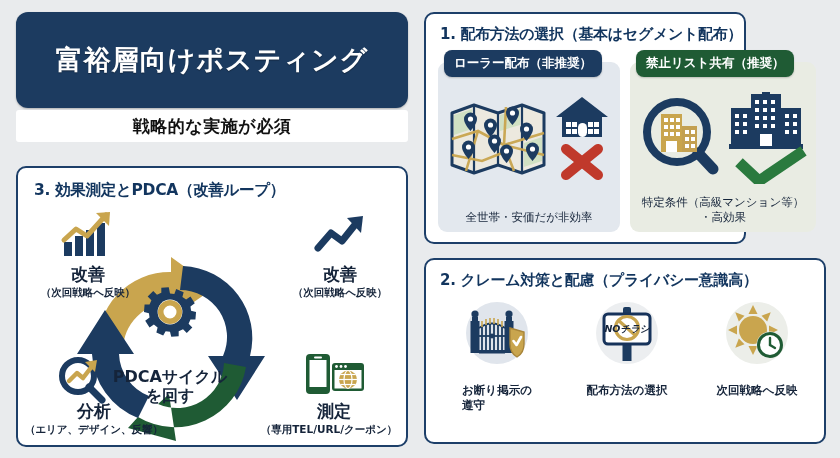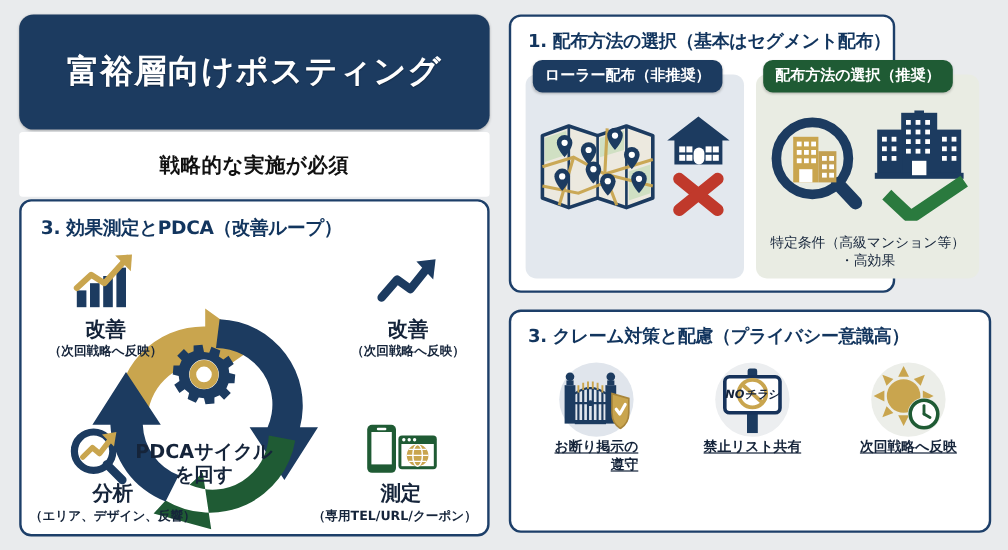--- a/index.html
+++ b/index.html
@@ -35,21 +35,21 @@
     display:flex;flex-direction:column;align-items:center;justify-content:center;
     box-shadow:0 1px 2px rgba(0,0,0,.25);
   }
   #title-card .l1,#title-card .l2{
     color:#fff;font-weight:bold;letter-spacing:1px;line-height:1.18;
     text-shadow:0 1px 1px rgba(0,0,0,.35);
   }
   #title-card .l1{font-size:27px;}
   #title-card .l2{font-size:27px;}
   #subtitle-bar{
-    position:absolute;left:16px;top:110px;width:392px;height:54px;
+    position:absolute;left:16px;top:110px;width:392px;height:32px;
     background:#fff;border-radius:3px;
     display:flex;align-items:center;justify-content:center;
   }
   #subtitle-bar span{font-size:17px;font-weight:bold;color:#111;letter-spacing:.5px;}
 
   
   #sec3{left:16px;top:166px;width:392px;height:281px;}
   #sec3 .panel-title{position:absolute;left:16px;top:12px;}
   #pdca-stage{position:absolute;left:0;top:36px;width:388px;height:238px;}
 
@@ -79,22 +79,22 @@
   
   #sec2{left:424px;top:258px;width:402px;height:186px;}
   #sec2 .panel-title{position:absolute;left:14px;top:11px;font-size:15px;}
   #care-row{position:absolute;left:6px;top:42px;width:390px;display:flex;}
   .care-item{flex:1;display:flex;flex-direction:column;align-items:center;}
   .care-circle{
     width:62px;height:62px;border-radius:50%;
     display:flex;align-items:center;justify-content:center;font-style:italic;
   }
   .care-label{
-    margin-top:1px;font-size:11.5px;font-weight:bold;color:#15243a;
-    text-align:right;line-height:1.3;white-space:pre-line;text-decoration:underline;
+    margin-top:19px;font-size:11.5px;font-weight:bold;color:#15243a;
+    text-align:left;line-height:1.3;white-space:pre-line;
   }
 </style>
 </head>
 <body>
 
 <div class="stage">
 
   <div id="title-card">
     <div class="l1">富裕層向けポスティング</div>
   </div>
@@ -267,24 +267,25 @@
               <rect x="40" y="34" width="5" height="5"></rect>
             </g>
           </g>
           <g stroke="#c0392b" stroke-width="10" stroke-linecap="round">
             <line x1="12" y1="54" x2="44" y2="80"></line>
             <line x1="44" y1="54" x2="12" y2="80"></line>
           </g>
         </svg>
       </div>
 
+      <div class="subcaption">全世帯・安価だが非効率</div>
     </div>
 
     <div class="subcard" id="segment-card">
-      <div class="badge" id="segment-badge">配布方法の選択（推奨）</div>
+      <div class="badge" id="segment-badge">禁止リスト共有（推奨）</div>
 
       <div class="iconrow">
         <svg width="82" height="84" viewBox="0 0 82 84">
           <circle cx="38" cy="36" r="30" fill="none" stroke="#1c3b60" stroke-width="8"></circle>
           <line x1="59" y1="57" x2="74" y2="73" stroke="#1c3b60" stroke-width="11" stroke-linecap="round"></line>
           <g>
             <rect x="22" y="18" width="21" height="38" fill="#c9a54e"></rect>
             <rect x="43" y="30" width="15" height="26" fill="#c3a051"></rect>
             <g fill="#ffffff">
               <rect x="25" y="22" width="4" height="4"></rect>
@@ -344,21 +345,21 @@
           </g>
           <path d="M16,74 L32,89 L72,62" stroke="#2a7a3e" stroke-width="11" fill="none" stroke-linecap="square" stroke-linejoin="miter"></path>
         </svg>
       </div>
 
       <div class="subcaption">特定条件（高級マンション等）<br>・高効果</div>
     </div>
   </div>
 
   <div class="panel" id="sec2">
-    <div class="panel-title">3. クレーム対策と配慮（プライバシー意識高）</div>
+    <div class="panel-title">2. クレーム対策と配慮（プライバシー意識高）</div>
 
     <div id="care-row">
 
       <div class="care-item">
         <div class="care-circle" style="background:#e0e5ec">
           <svg width="58" height="50" viewBox="0 0 58 50">
             <g fill="#1c3b60">
               <circle cx="7" cy="6" r="3.6"></circle>
                 <rect x="4" y="9" width="6" height="4"></rect>
               <rect x="2.5" y="13" width="9" height="32"></rect>
@@ -397,21 +398,21 @@
         <div class="care-circle" style="background:#eceef0">
           <svg width="56" height="56" viewBox="0 0 56 56">
             <rect x="24" y="2" width="8" height="8" rx="2" fill="#1c3b60"></rect>
             <rect x="23.5" y="36" width="9" height="20" fill="#1c3b60"></rect>
             <rect x="5" y="9" width="46" height="30" rx="4" fill="#ffffff" stroke="#16325a" stroke-width="3"></rect>
             <circle cx="28" cy="23" r="11.5" fill="none" stroke="#c9a54e" stroke-width="3.2"></circle>
             <line x1="19" y1="15" x2="37" y2="31" stroke="#c9a54e" stroke-width="3.2"></line>
             <text x="28" y="27" text-anchor="middle" font-family="DejaVu Sans, Liberation Sans, sans-serif" font-size="9.5" font-weight="bold" fill="#14233a">NOチラシ</text>
           </svg>
         </div>
-        <div class="care-label">禁止リスト共有</div>
+        <div class="care-label">配布方法の選択</div>
       </div>
 
 
       <div class="care-item">
         <div class="care-circle" style="background:#eceee9">
           <svg width="58" height="56" viewBox="0 0 58 56">
             <g fill="#c9a54e">
               <circle cx="25" cy="25" r="14"></circle>
               <path d="M25,0 L29.5,9 L20.5,9 Z"></path>
               <path d="M25,50 L20.5,41 L29.5,41 Z"></path>

